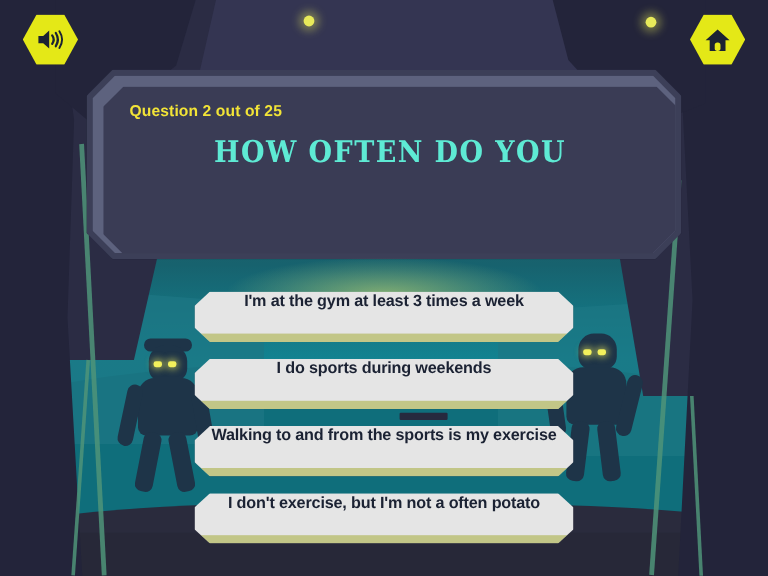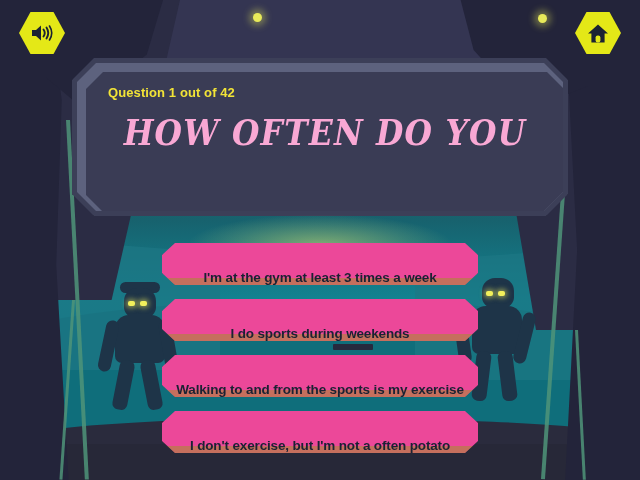--- a/index.html
+++ b/index.html
@@ -229,29 +229,28 @@
     font-weight: bold;
     letter-spacing: .1px;
     font-family: "Liberation Sans", sans-serif;
   }
 
   .question-text {
     position: absolute;
     left: 0; top: 40px;
     width: 478px;
     text-align: center;
-    color: #f9a8d4;
+    color: #5eead4;
     font-family: "DejaVu Serif", serif;
-    font-size: 35px;
+    font-size: 25px;
     font-weight: bold;
     line-height: 1.22;
     letter-spacing: 1.2px;
     text-transform: uppercase;
     font-stretch: condensed;
-    font-style: italic;
   }
 
   
   .answers {
     position: absolute;
     left: 0; top: 243px;
     width: 640px;
   }
   .answer-glow {
     position: absolute;
@@ -268,27 +267,27 @@
     position: relative;
     height: 45px;
     margin-bottom: 11px;
   }
 
   .answer-btn {
     position: absolute;
     left: 162px;
     width: 316px;
     height: 42px;
-    background: #ec4899;
+    background: #e5e5e5;
     color: #1b2233;
     font-size: 13.5px;
     font-weight: bold;
     letter-spacing: -.15px;
     display: flex;
-    align-items: flex-end;
+    align-items: flex-start;
     justify-content: center;
     clip-path: polygon(
       13px 0, calc(100% - 13px) 0, 100% 12px,
       100% calc(100% - 12px), calc(100% - 13px) 100%,
       13px 100%, 0 calc(100% - 12px), 0 12px);
     box-shadow: 0 4px 0 rgba(22,24,40,.55);
     cursor: pointer;
     font-family: "Liberation Sans", sans-serif;
   }
   .answer-btn .btn-shade {
@@ -390,21 +389,21 @@
       <svg width="22" height="21" viewBox="0 0 22 21">
         <path d="M11 1.5 L21 10.5 H17.6 V19.5 H4.4 V10.5 H1 Z" fill="#1b2233"></path>
         <rect x="8.6" y="12.4" width="4.8" height="7.1" rx="2.2" fill="#e4e817"></rect>
       </svg>
     </span>
   </div>
 
   <div class="panel-outer">
     <div class="panel-mid">
       <div class="panel-inner">
-        <div class="question-counter">Question 1 out of 42</div>
+        <div class="question-counter">Question 2 out of 25</div>
         <div class="question-text">
           <div>How often do you</div>
         </div>
       </div>
     </div>
   </div>
 
   <div class="answers">
     <div class="answer-glow"></div>
 

